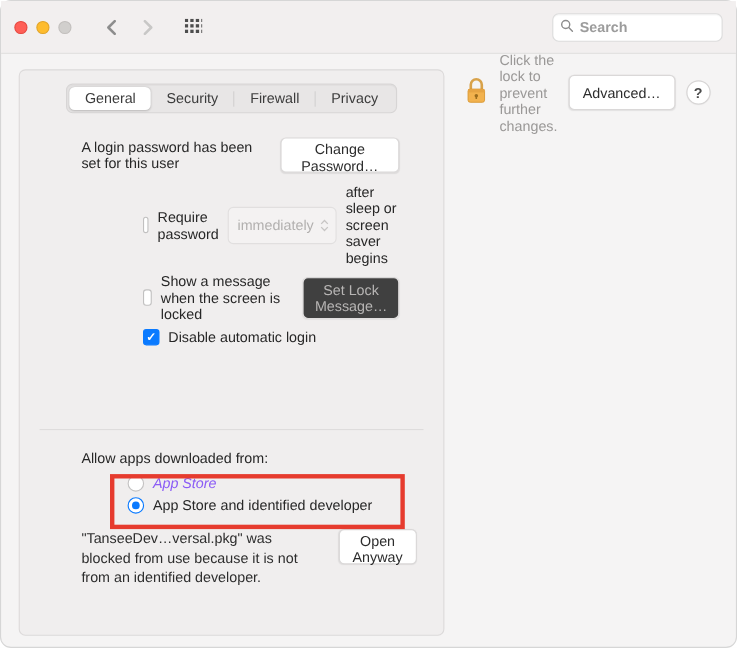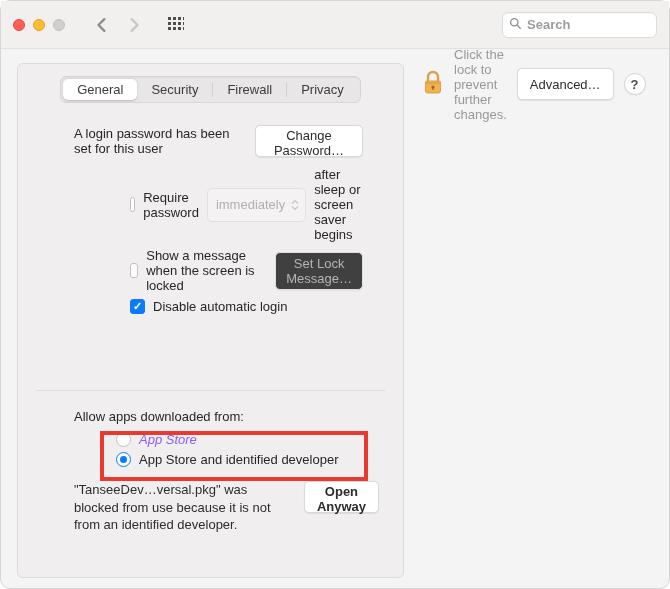--- a/index.html
+++ b/index.html
@@ -282,21 +282,21 @@
         </div>
         <div class="radio-row">
           <div class="radio selected"></div>
           <span class="cb-label">App Store and identified developer</span>
         </div>
 
         <div class="red-box"></div>
 
         <div class="blocked-row">
           <div class="blocked-text">"TanseeDev…versal.pkg" was blocked from use because it is not from an identified developer.</div>
-          <button class="btn" style="margin-left:auto;font-weight:bold;">Open Anyway</button>
+          <button class="btn" style="margin-left:auto;">Open Anyway</button>
         </div>
       </div>
 
     </div>
 
     <div class="footer">
       <span class="lock-icon">
         <svg viewBox="0 0 22 26">
           <path d="M6 11 V7 a5 5 0 0 1 10 0 V11" stroke="#d8a24a" stroke-width="2.4" fill="none" stroke-linecap="round"></path>
           <rect x="3.5" y="11" width="15" height="12" rx="2" fill="#f2b24e" stroke="#d8962f" stroke-width="0.8"></rect>

